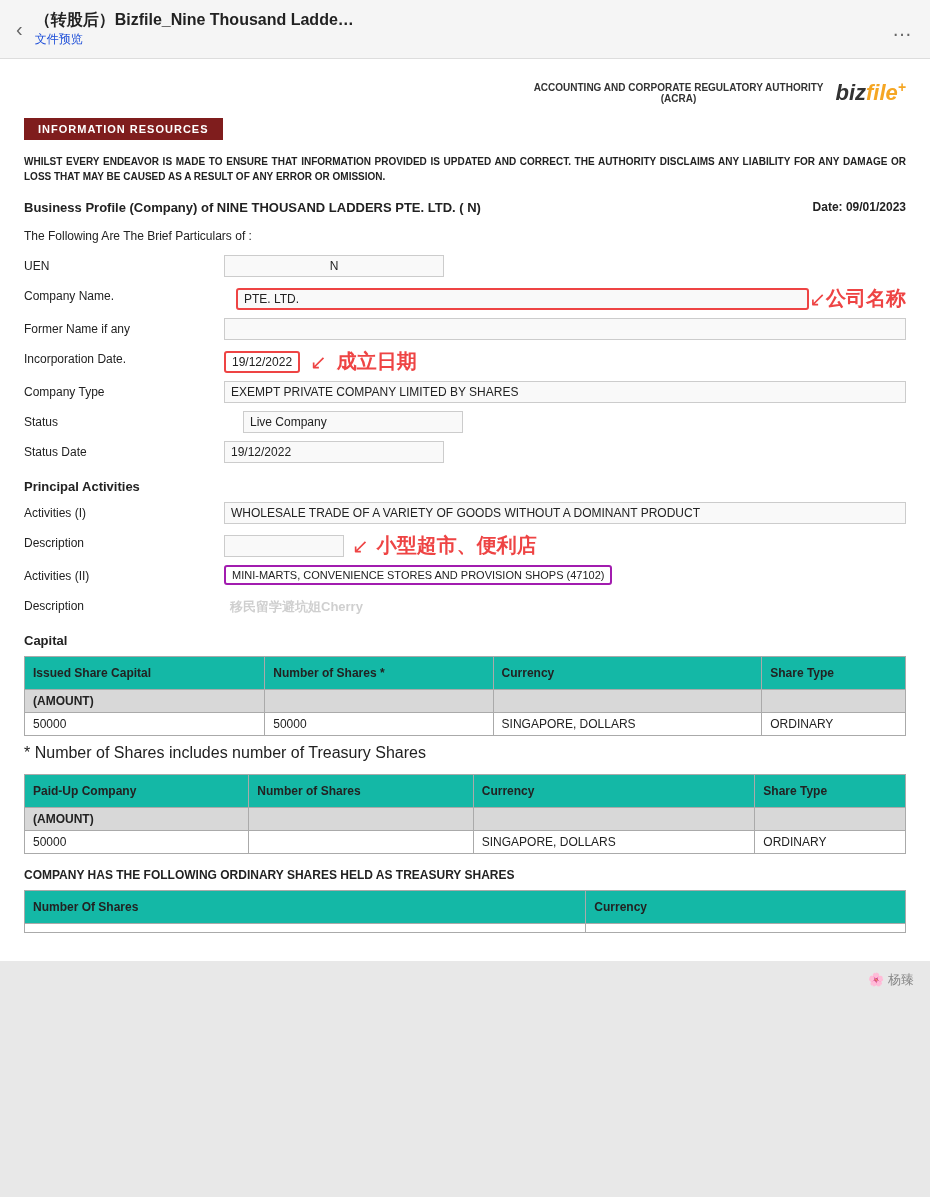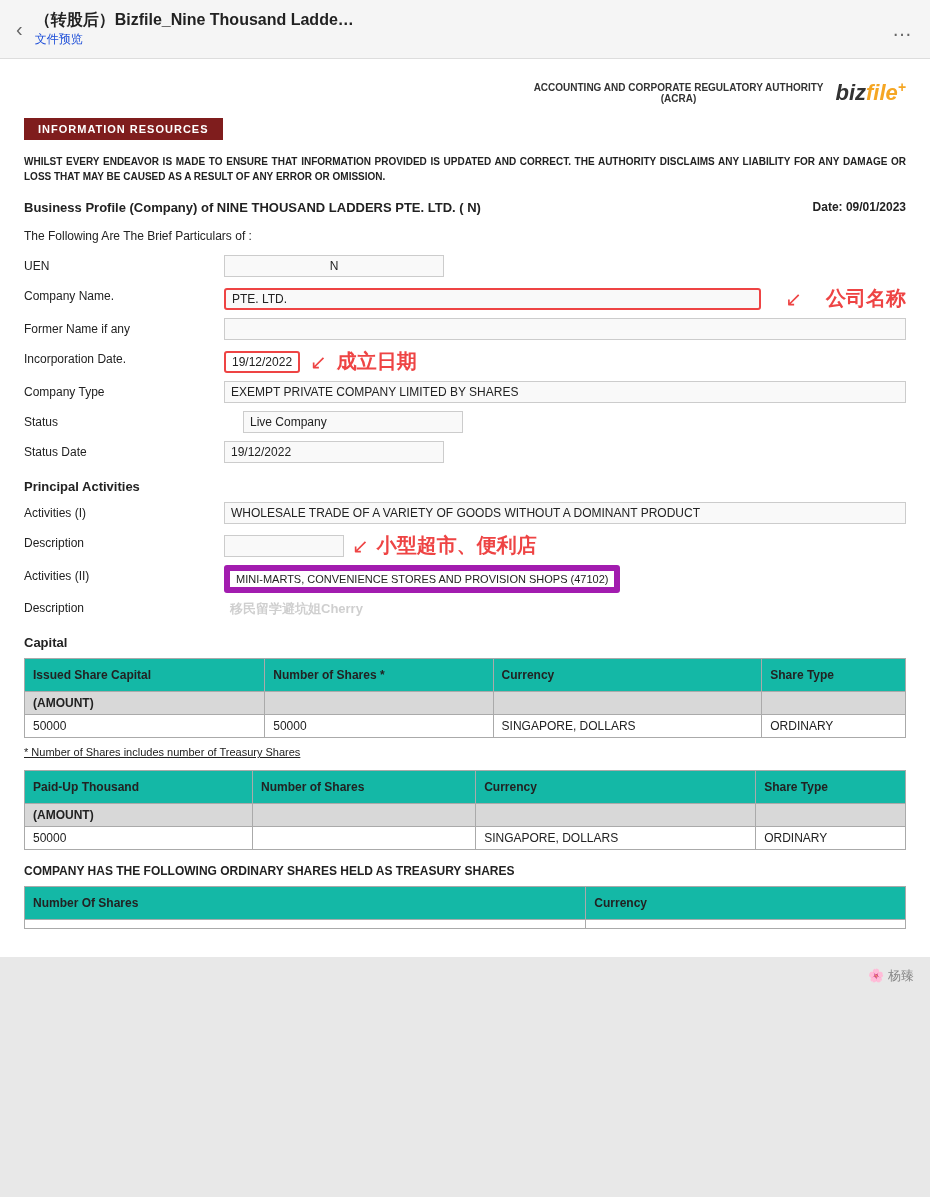--- a/index.html
+++ b/index.html
@@ -177,24 +177,23 @@
     }
     .capital-table .amount-row td {
       background: #d8d8d8;
       font-weight: bold;
     }
     .capital-table .data-row td {
       background: #fff;
     }
 
     .treasury-note {
-      font-size: 11px;
+      font-size: 16px;
       color: #222;
       margin: 6px 0 12px 0;
-      text-decoration: underline;
     }
 
     
     .uen-value {
       background: #f9f9f9;
       border: 1px solid #ccc;
       padding: 3px 6px;
       width: 220px;
       font-size: 12px;
       color: #222;
@@ -207,21 +206,21 @@
       border-radius: 3px;
       padding: 2px 6px;
       background: #fff;
       font-size: 12px;
       color: #222;
       display: inline-block;
     }
 
     
     .activities-box {
-      border: 6px solid #a21caf;
+      border: 2px solid #a21caf;
       border-radius: 3px;
       padding: 2px 6px;
       background: #fff;
       font-size: 11px;
       color: #222;
     }
 
     
     .company-name-val {
       border: 2px solid #e44;
@@ -309,21 +308,21 @@
 
   <div class="form-row">
     <div class="form-label">UEN</div>
     <div style="display:flex; align-items:center; gap:6px;">
       <div class="uen-value">N</div>
     </div>
   </div>
 
   <div class="form-row" style="position:relative; margin-bottom: 6px;">
     <div class="form-label">Company Name.</div>
-    <div style="display:flex; align-items:center; gap:24px; flex:1;">
+    <div style="display:flex; align-items:center; gap:0; flex:1;margin-left:12px;">
       <div class="company-name-val">PTE. LTD.</div>
       <span class="arrow-symbol">↙</span>
       <span class="cn-label-red">公司名称</span>
     </div>
   </div>
 
   <div class="form-row">
     <div class="form-label">Former Name if any</div>
     <div class="form-value"></div>
   </div>
@@ -403,21 +402,21 @@
         <td>ORDINARY</td>
       </tr>
     </tbody>
   </table>
 
   <div class="treasury-note">* Number of Shares includes number of Treasury Shares</div>
 
   <table class="capital-table">
     <thead>
       <tr>
-        <th>Paid-Up Thousand</th>
+        <th>Paid-Up Company</th>
         <th>Number of Shares</th>
         <th>Currency</th>
         <th>Share Type</th>
       </tr>
     </thead>
     <tbody>
       <tr class="amount-row">
         <td>(AMOUNT)</td>
         <td></td>
         <td></td>

